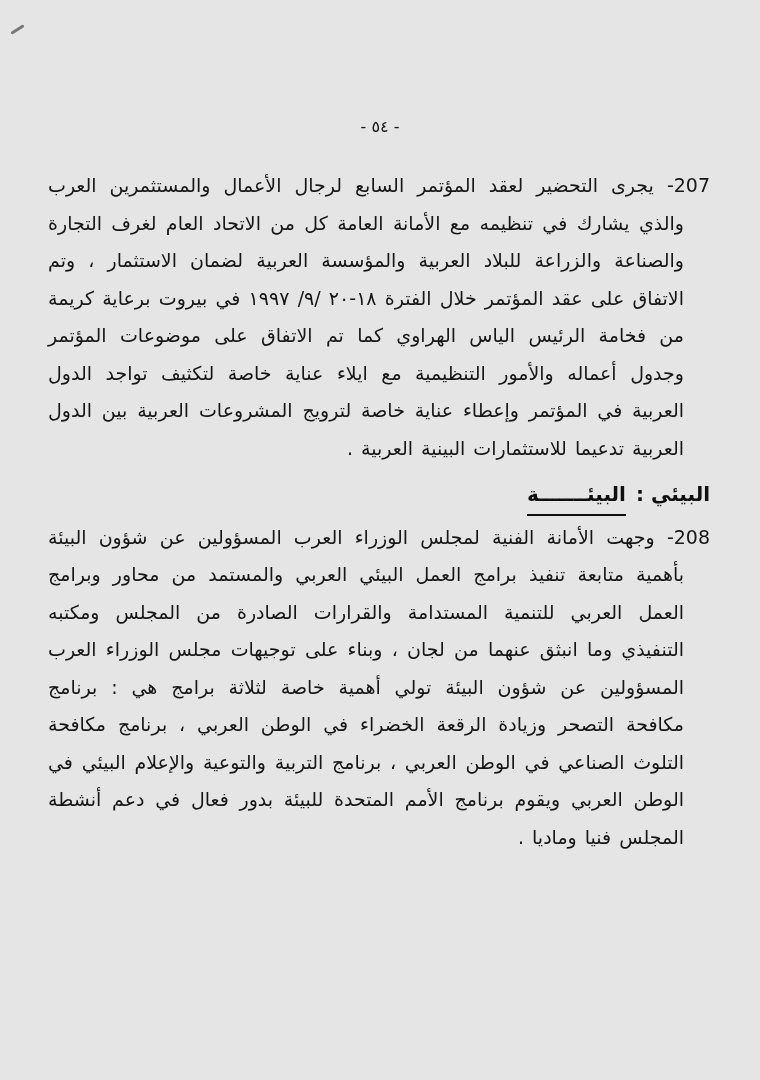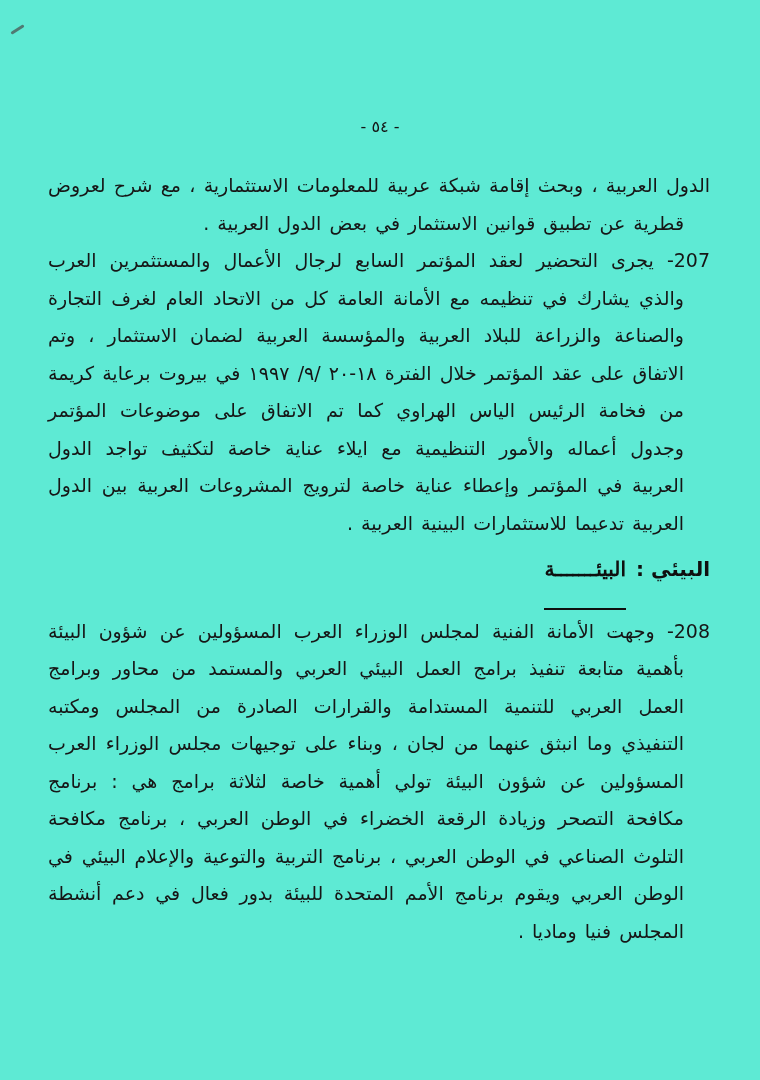--- a/index.html
+++ b/index.html
@@ -9,21 +9,21 @@
     height: 1080px;
     font-family: "DejaVu Sans", sans-serif;
     color: #1b1b1b;
     direction: rtl;
     position: relative;
     overflow: hidden;
   }
   .page {
     position: absolute;
     inset: 0;
-    background: #5eead4;
+    background: #e5e5e5;
   }
   .scan-mark {
     position: absolute;
     left: 10px;
     top: 28px;
     width: 15px;
     height: 3px;
     background: #4a4a4a;
     transform: rotate(-32deg);
     border-radius: 2px;
@@ -60,36 +60,34 @@
     font-size: 20px;
     font-weight: bold;
     color: #0f0f0f;
     line-height: 37.5px;
     display: flex;
     gap: 10px;
     align-items: baseline;
   }
   .underlined {
     border-bottom: 2px solid #0f0f0f;
-    padding-bottom: 19px;
-    font-family: Liberation Serif, serif;
+    padding-bottom: 0;
   }
 </style>
 </head>
 <body>
 
 <div class="page">
 
   <div class="scan-mark"></div>
 
   <div class="page-number">- ٥٤ -</div>
 
   <div class="content">
 
-    <p class="para">الدول العربية ، وبحث إقامة شبكة عربية للمعلومات الاستثمارية ، مع شرح لعروض قطرية عن تطبيق قوانين الاستثمار في بعض الدول العربية .</p>
 
     <p class="para">
       <span class="item-number">207-</span>
       <span class="item-text">يجرى التحضير لعقد المؤتمر السابع لرجال الأعمال والمستثمرين العرب والذي يشارك في تنظيمه مع الأمانة العامة كل من الاتحاد العام لغرف التجارة والصناعة والزراعة للبلاد العربية والمؤسسة العربية لضمان الاستثمار ، وتم الاتفاق على عقد المؤتمر خلال الفترة ١٨-٢٠ /٩/ ١٩٩٧ في بيروت برعاية كريمة من فخامة الرئيس الياس الهراوي كما تم الاتفاق على موضوعات المؤتمر وجدول أعماله والأمور التنظيمية مع ايلاء عناية خاصة لتكثيف تواجد الدول العربية في المؤتمر وإعطاء عناية خاصة لترويج المشروعات العربية بين الدول العربية تدعيما للاستثمارات البينية العربية .</span>
     </p>
 
     <h2 class="section-heading">
       <span>البيئي :</span>
       <span class="underlined">البيئـــــــة</span>
     </h2>

